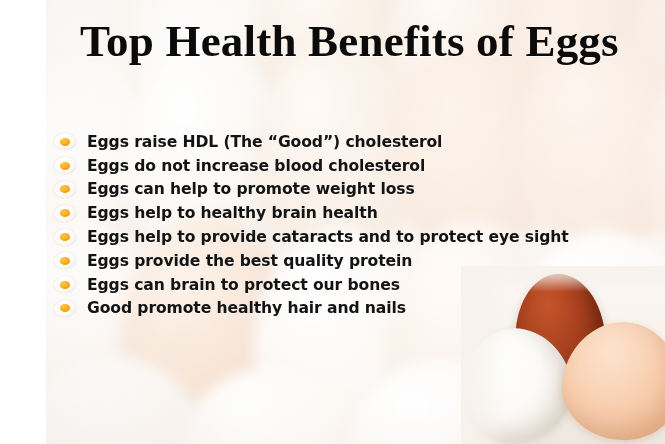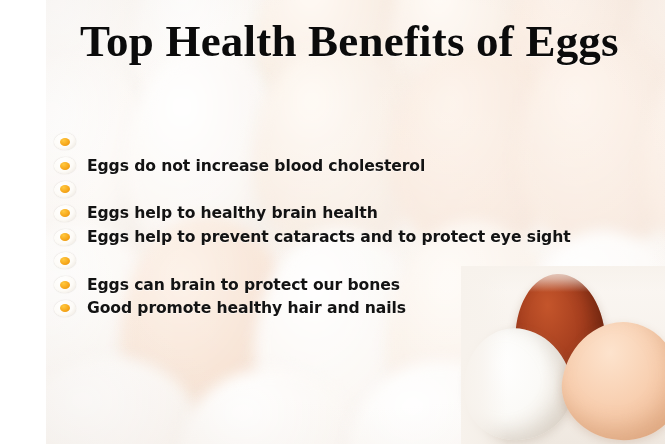--- a/index.html
+++ b/index.html
@@ -218,59 +218,62 @@
 
   <div class="title">Top Health Benefits of Eggs</div>
 
   <div class="list">
 
     <div class="row">
       <span class="bullet">
         <span class="white"></span>
         <span class="yolk"></span>
       </span>
+      <span class="row-text">Eggs raise HDL (The “Good”) cholesterol</span>
     </div>
 
 
     <div class="row">
       <span class="bullet">
         <span class="white"></span>
         <span class="yolk"></span>
       </span>
       <span class="row-text">Eggs do not increase blood cholesterol</span>
     </div>
 
     <div class="row">
       <span class="bullet">
         <span class="white"></span>
         <span class="yolk"></span>
       </span>
+      <span class="row-text">Eggs can help to promote weight loss</span>
     </div>
 
     <div class="row">
       <span class="bullet">
         <span class="white"></span>
         <span class="yolk"></span>
       </span>
       <span class="row-text">Eggs help to healthy brain health</span>
     </div>
 
     <div class="row">
       <span class="bullet">
         <span class="white"></span>
         <span class="yolk"></span>
       </span>
-      <span class="row-text">Eggs help to prevent cataracts and to protect eye sight</span>
-    </div>
-
-    <div class="row">
-      <span class="bullet">
-        <span class="white"></span>
-        <span class="yolk"></span>
-      </span>
+      <span class="row-text">Eggs help to provide cataracts and to protect eye sight</span>
+    </div>
+
+    <div class="row">
+      <span class="bullet">
+        <span class="white"></span>
+        <span class="yolk"></span>
+      </span>
+      <span class="row-text">Eggs provide the best quality protein</span>
     </div>
 
     <div class="row">
       <span class="bullet">
         <span class="white"></span>
         <span class="yolk"></span>
       </span>
       <span class="row-text">Eggs can brain to protect our bones</span>
     </div>
 

